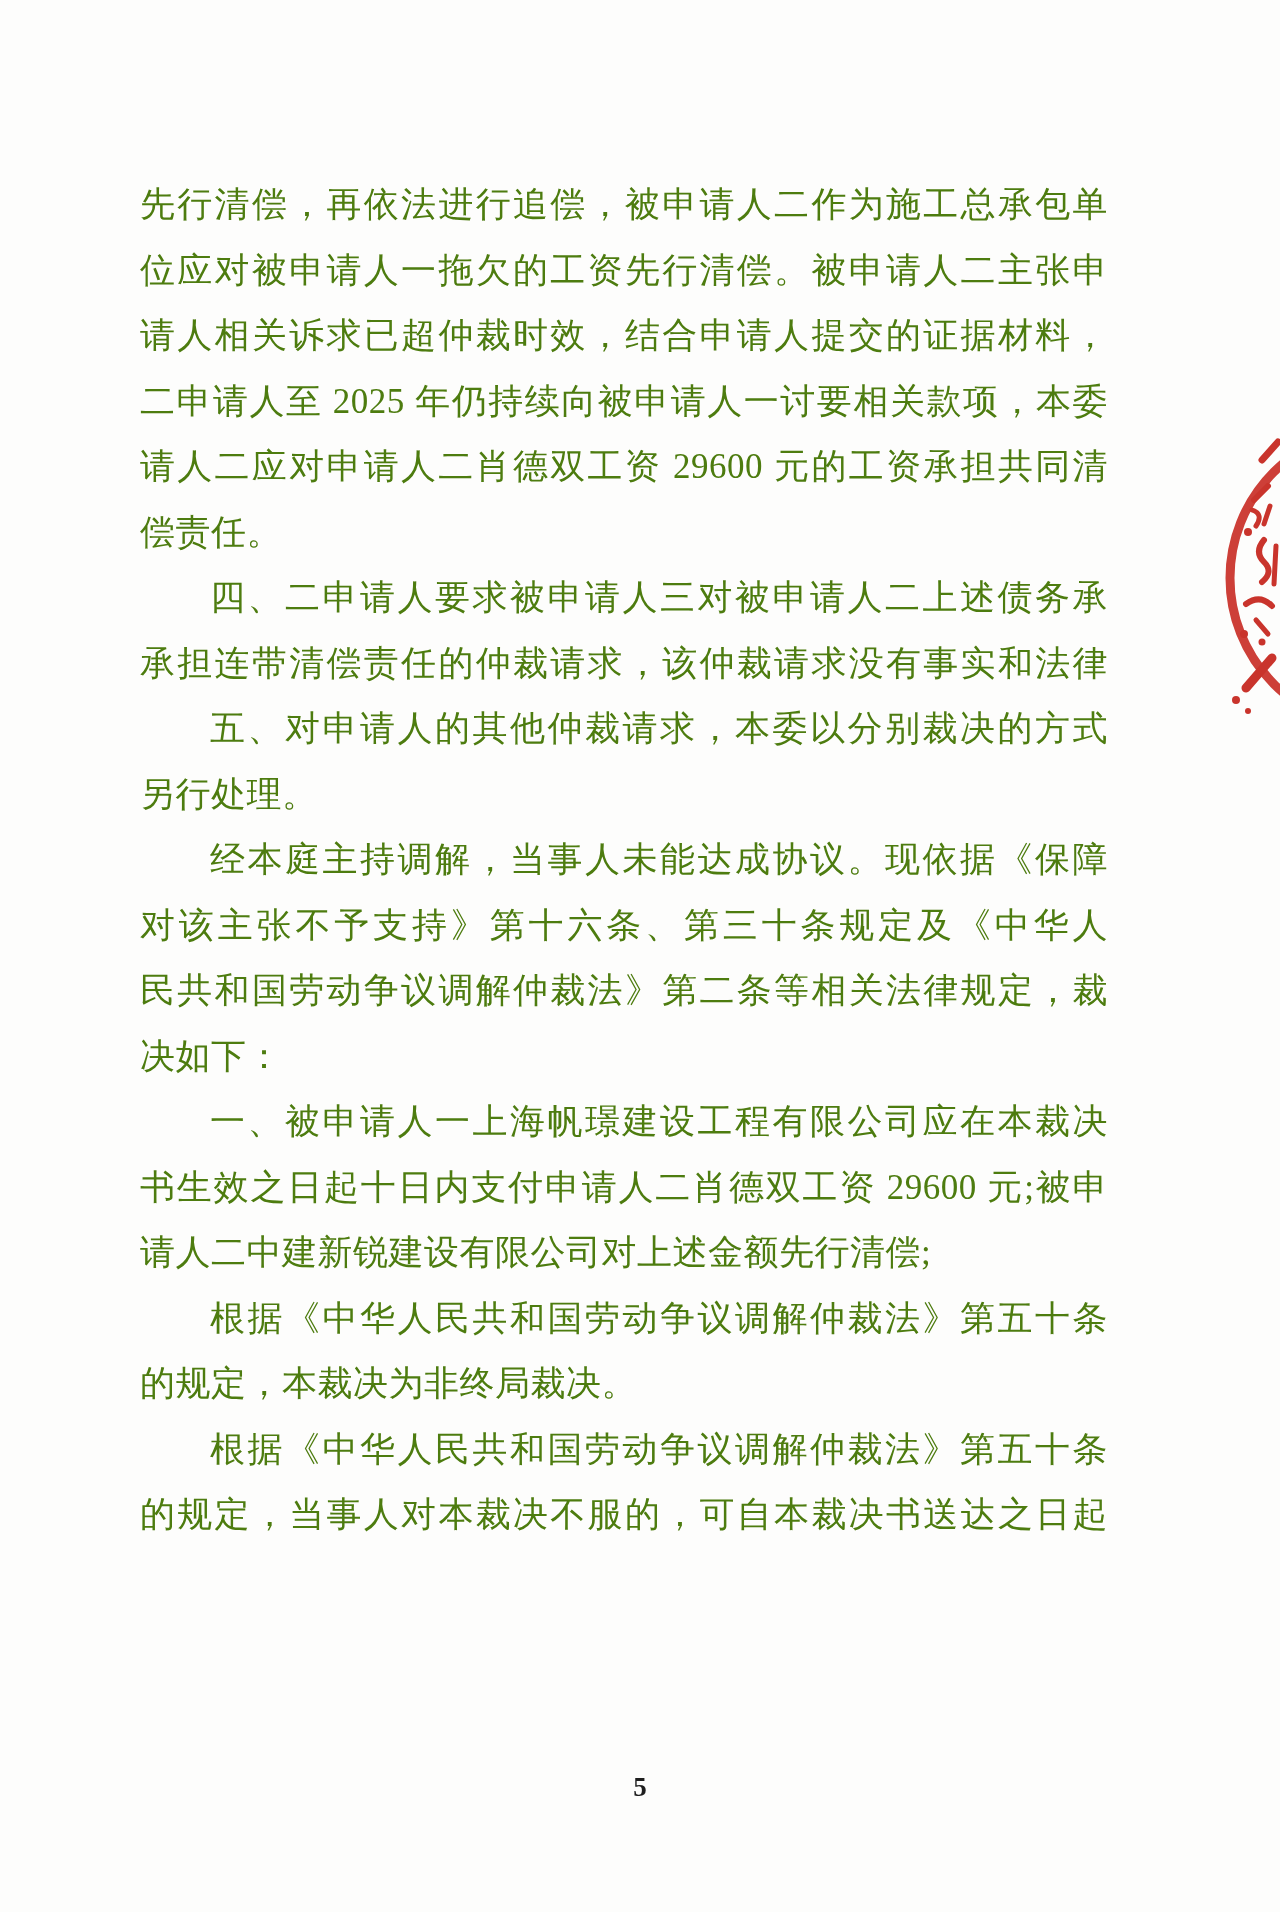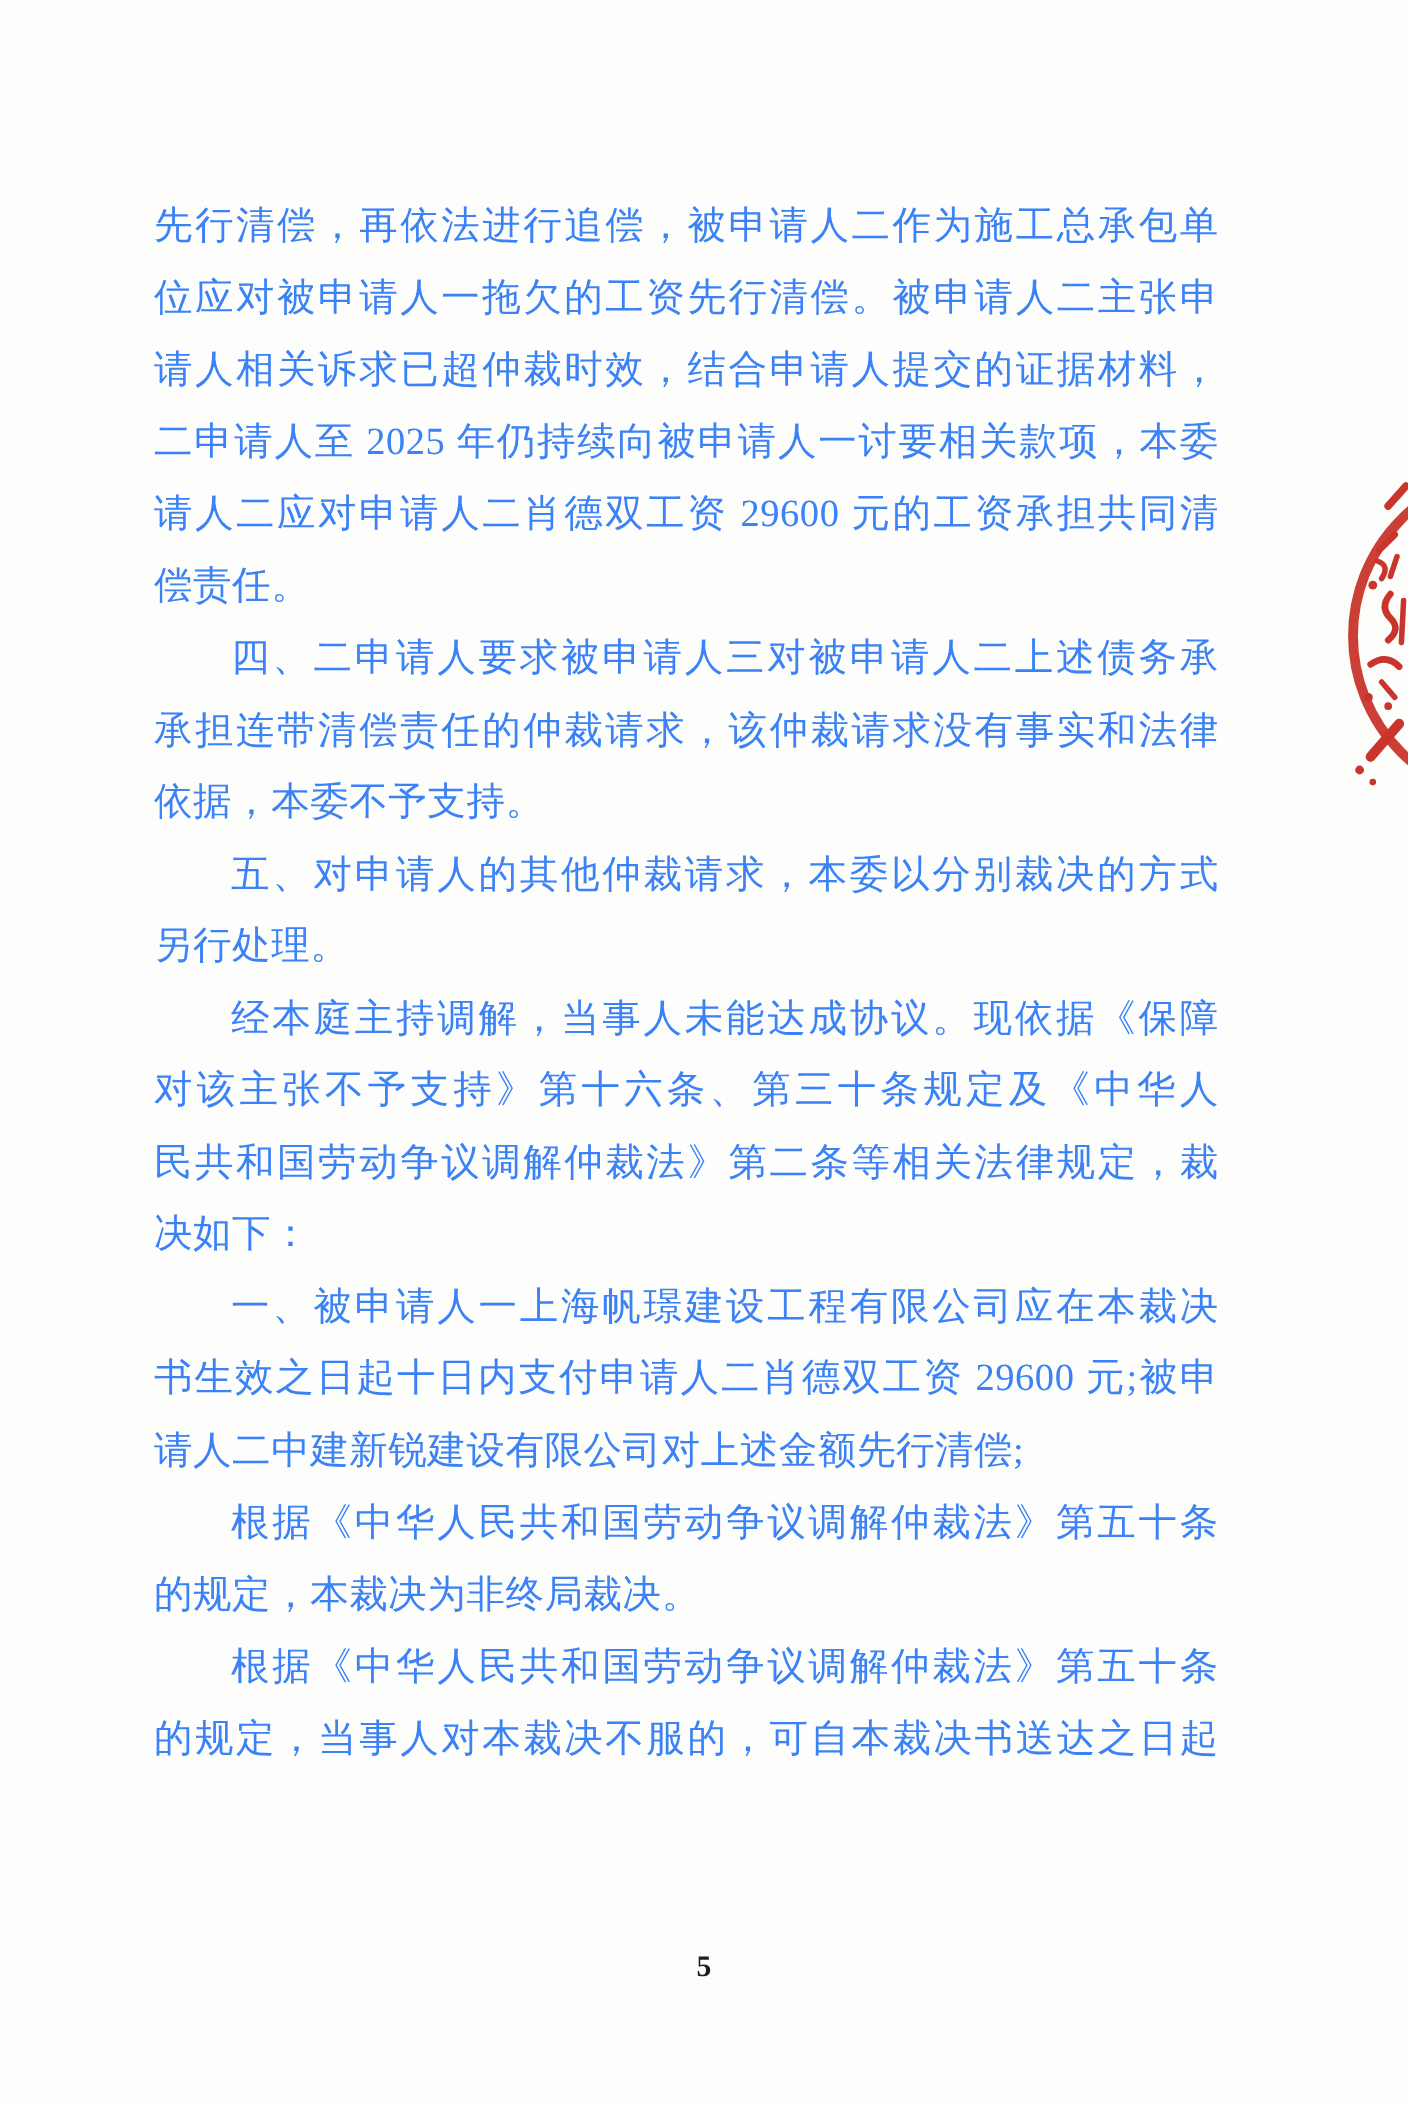--- a/index.html
+++ b/index.html
@@ -60,30 +60,29 @@
     width: 58px;
     height: 300px;
     color: var(--seal-color, #c5241b);
   }
 </style>
 </head>
 <body>
 
 <div class="page" style="background: rgb(253, 253, 252);">
 
-  <div class="doc" style="color: #3b82f6;">
+  <div class="doc" style="color: #4d7c0f;">
     <div class="line" style="">先行清偿，再依法进行追偿，被申请人二作为施工总承包单</div>
       <div class="line" style="">位应对被申请人一拖欠的工资先行清偿。被申请人二主张申</div>
       <div class="line" style="">请人相关诉求已超仲裁时效，结合申请人提交的证据材料，</div>
       <div class="line" style="">二申请人至 2025 年仍持续向被申请人一讨要相关款项，本委</div>
       <div class="line" style="">请人二应对申请人二肖德双工资 29600 元的工资承担共同清</div>
       <div class="line last" style="">偿责任。</div>
       <div class="line indent" style="">四、二申请人要求被申请人三对被申请人二上述债务承</div>
       <div class="line" style="">承担连带清偿责任的仲裁请求，该仲裁请求没有事实和法律</div>
-      <div class="line last" style="">依据，本委不予支持。</div>
       <div class="line indent" style="">五、对申请人的其他仲裁请求，本委以分别裁决的方式</div>
       <div class="line last" style="">另行处理。</div>
       <div class="line indent" style="">经本庭主持调解，当事人未能达成协议。现依据《保障</div>
       <div class="line" style="">对该主张不予支持》第十六条、第三十条规定及《中华人</div>
       <div class="line" style="">民共和国劳动争议调解仲裁法》第二条等相关法律规定，裁</div>
       <div class="line last" style="">决如下：</div>
       <div class="line indent" style="">一、被申请人一上海帆璟建设工程有限公司应在本裁决</div>
       <div class="line" style="">书生效之日起十日内支付申请人二肖德双工资 29600 元;被申</div>
       <div class="line last" style="">请人二中建新锐建设有限公司对上述金额先行清偿;</div>
       <div class="line indent" style="">根据《中华人民共和国劳动争议调解仲裁法》第五十条</div>

